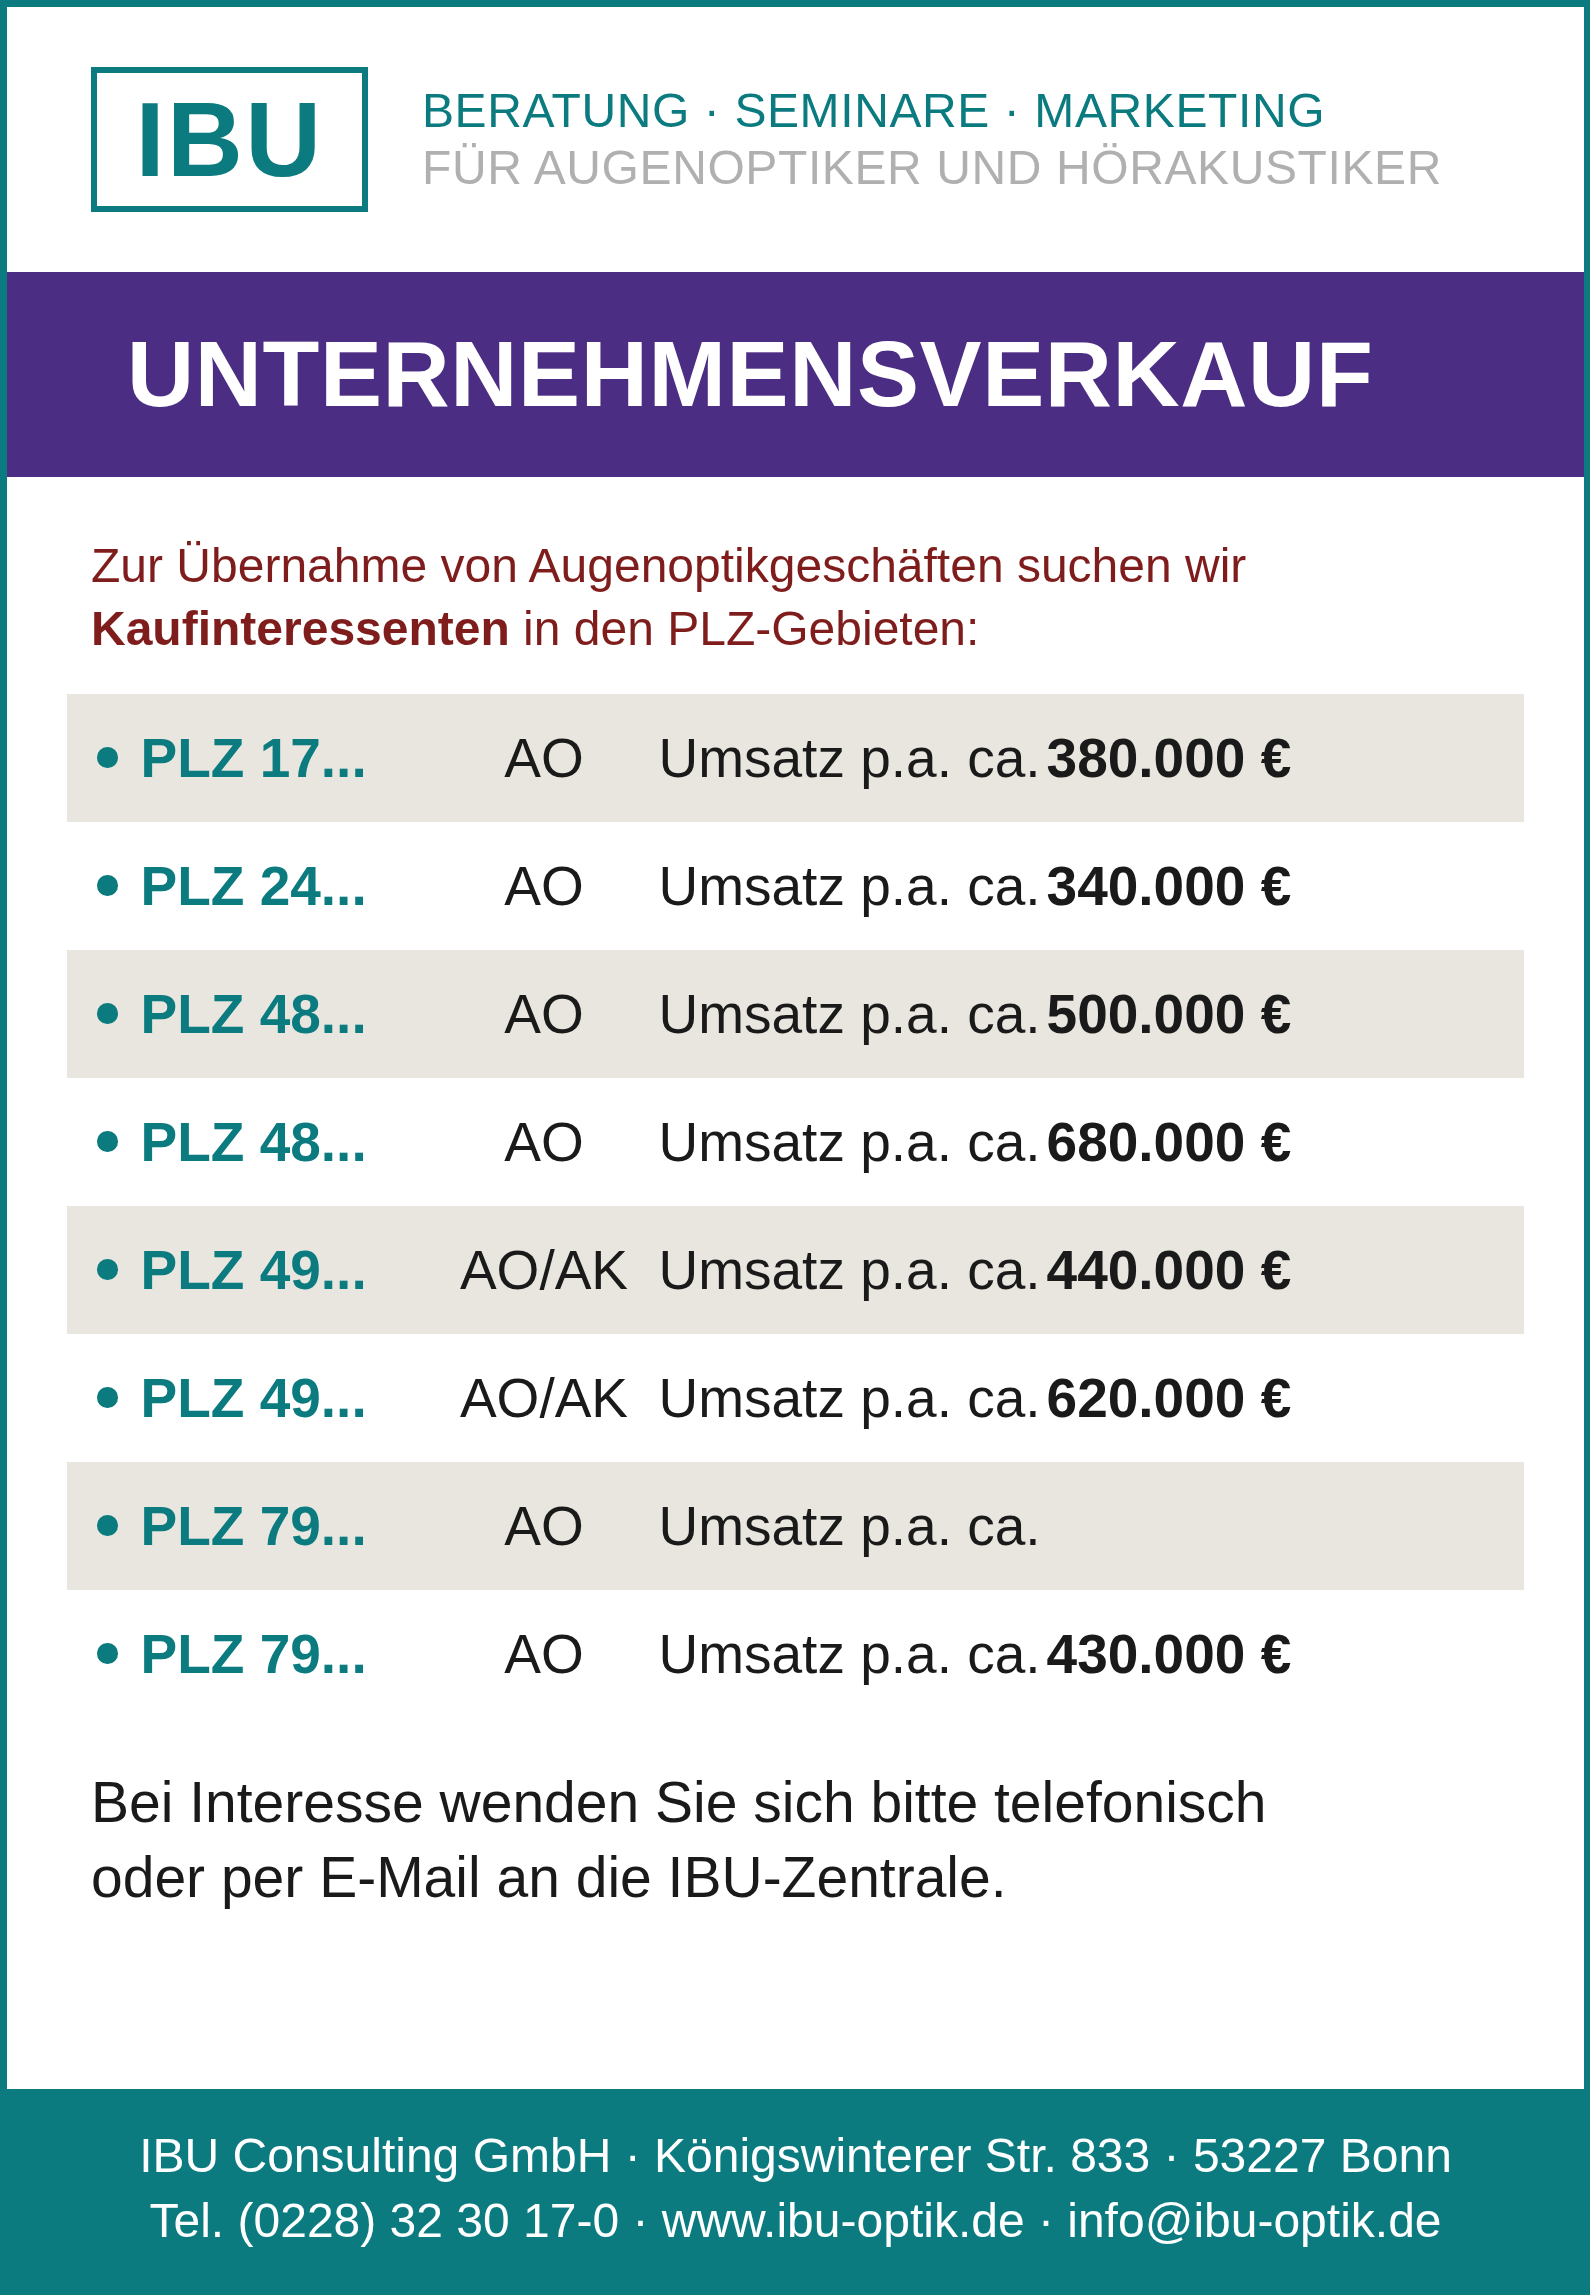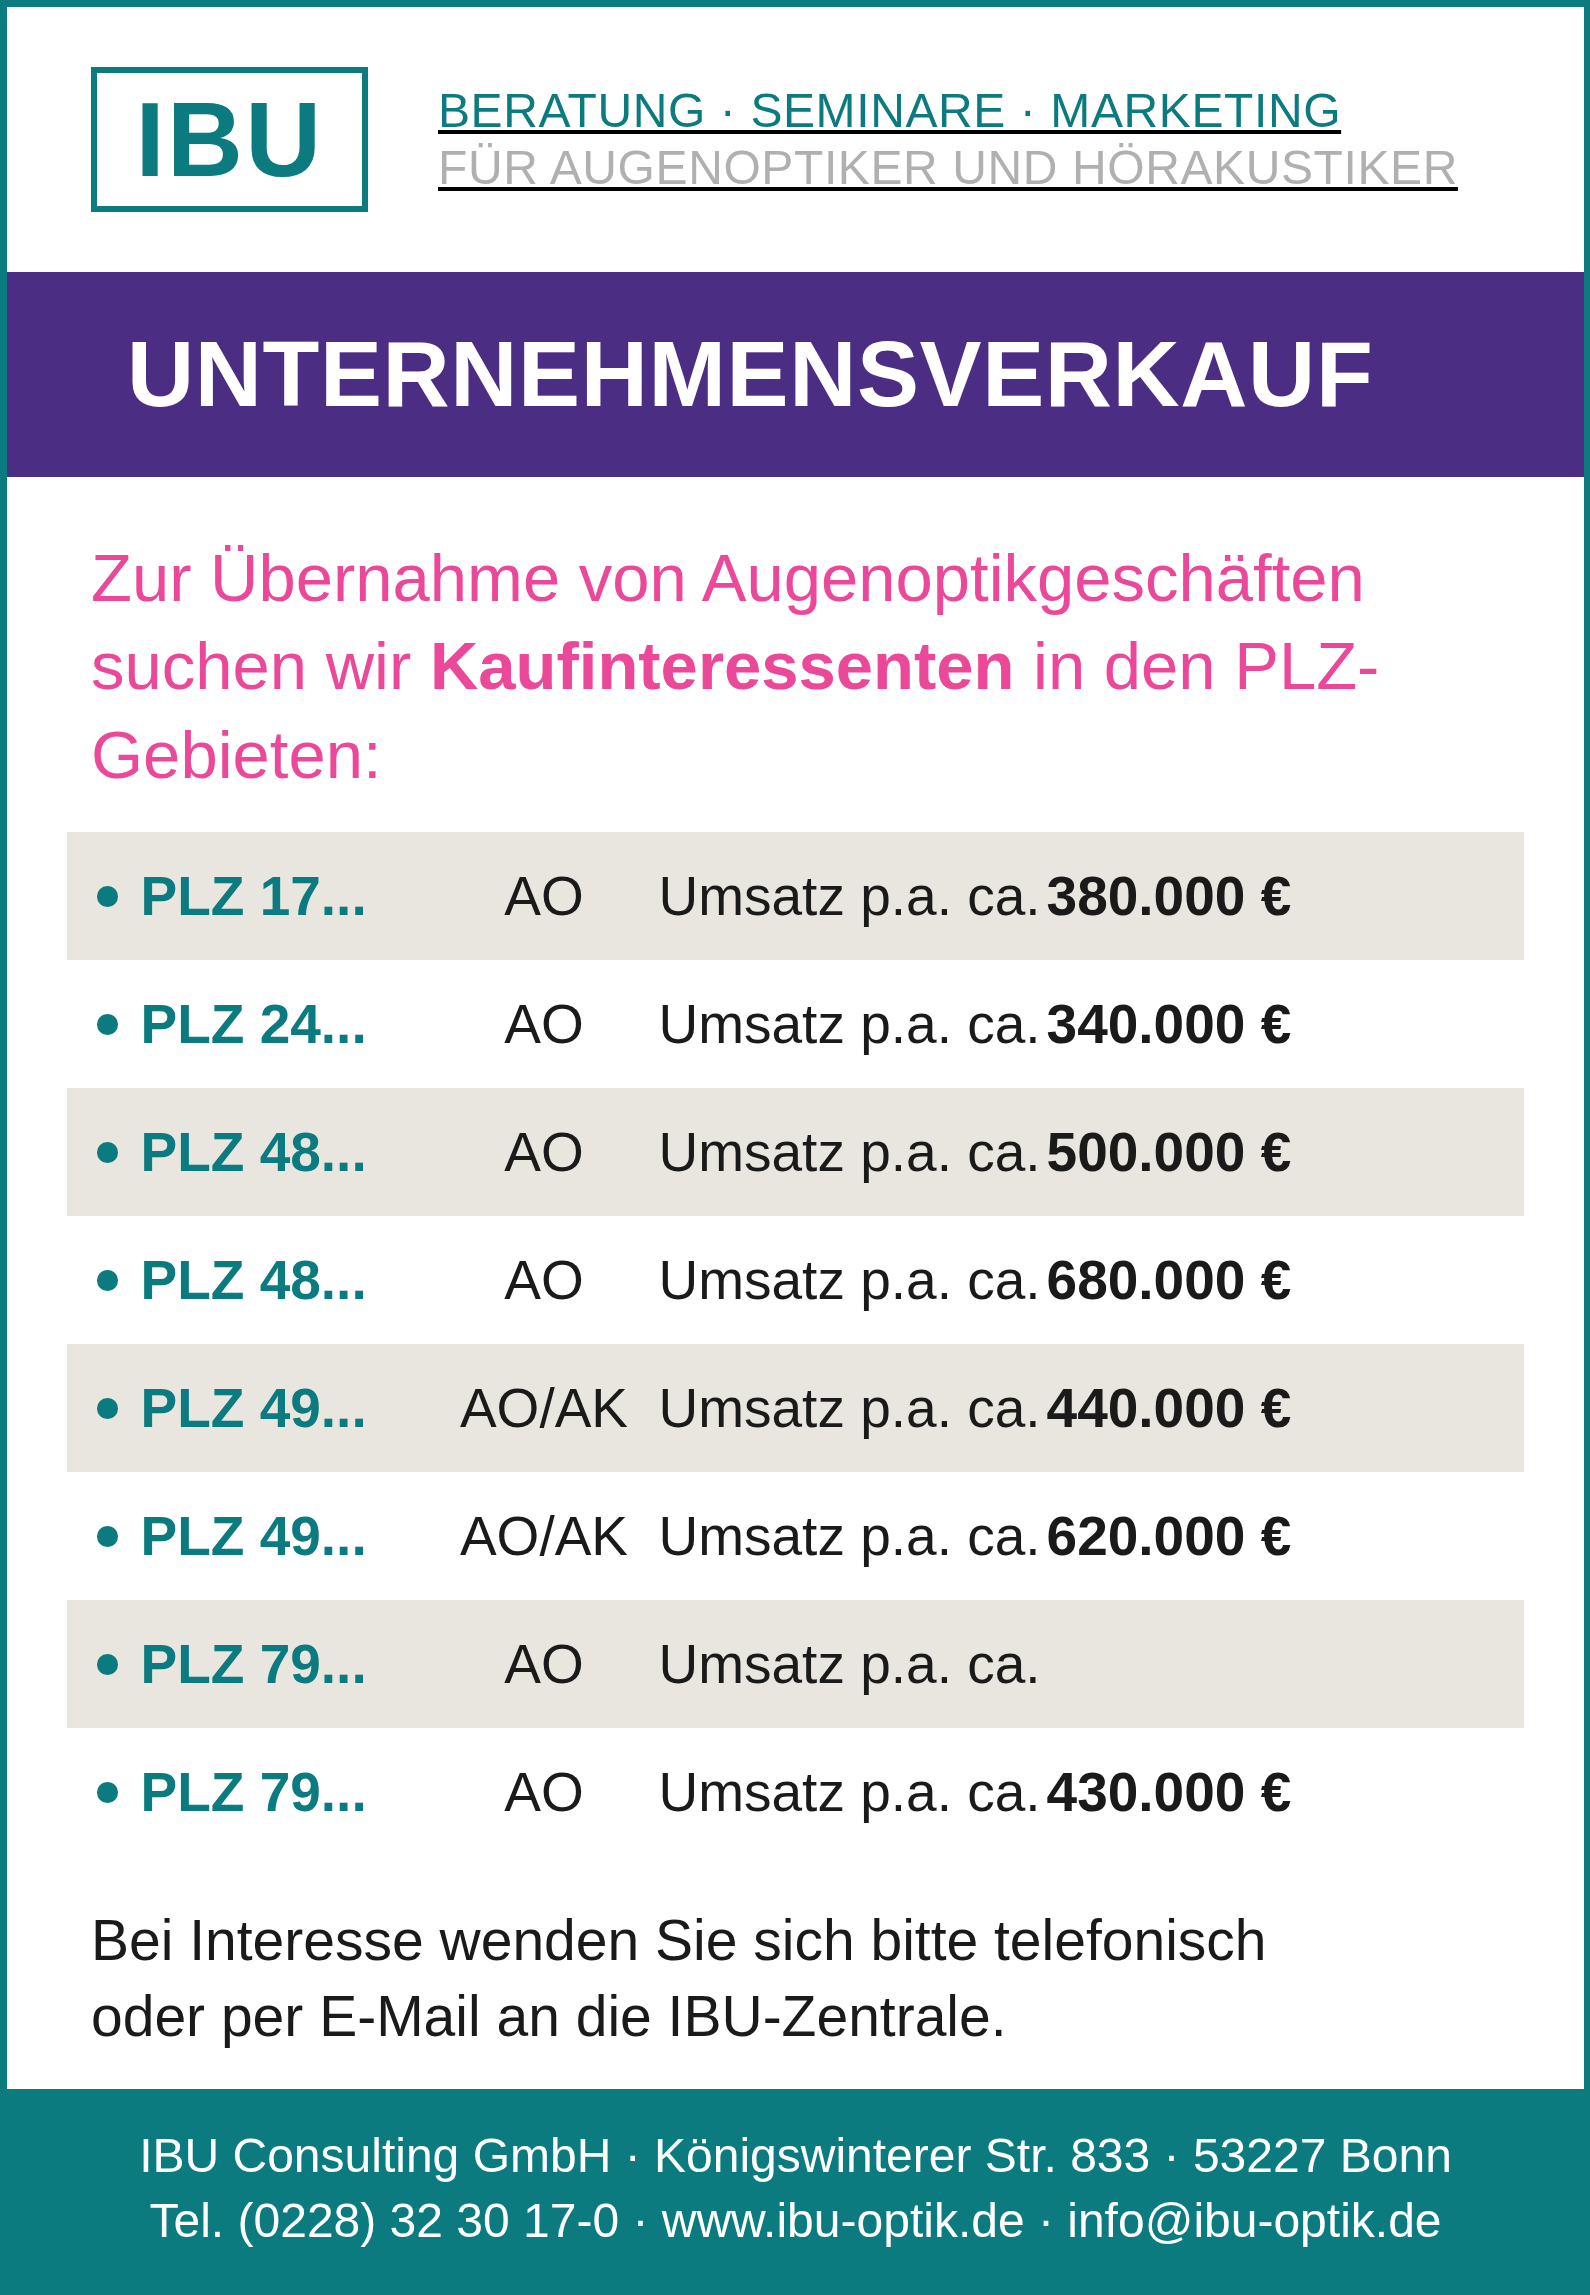--- a/index.html
+++ b/index.html
@@ -46,25 +46,24 @@
     flex: 0 0 277px;
   }
   .logo-text {
     color: #0b7b80;
     font-size: 105px;
     font-weight: bold;
     letter-spacing: 2.4px;
     line-height: 1;
   }
   .header-titles {
-    margin-left: 70px;
+    margin-left: 54px;
     display: flex;
     flex-direction: column;
     justify-content: space-between;
-    text-decoration: underline;
   }
   .header-line1 {
     color: #0b7b80;
     font-size: 48px;
     letter-spacing: 0.6px;
     line-height: 1.18;
     white-space: nowrap;
   }
   .header-line2 {
     color: #b0b0b0;
@@ -96,23 +95,23 @@
     flex: 1 1 auto;
     padding: 0 60px;
     box-sizing: border-box;
     display: flex;
     flex-direction: column;
   }
   .intro {
     margin-top: 57px;
     margin-left: 24px;
     margin-right: 12px;
-    font-size: 67px;
+    font-size: 48px;
     line-height: 1.32;
-    color: #ec4899;
+    color: #7f1d1d;
   }
   .intro b { font-weight: bold; }
 
   .list {
     margin-top: 33px;
   }
   .row {
     display: flex;
     align-items: center;
     height: 128px;

